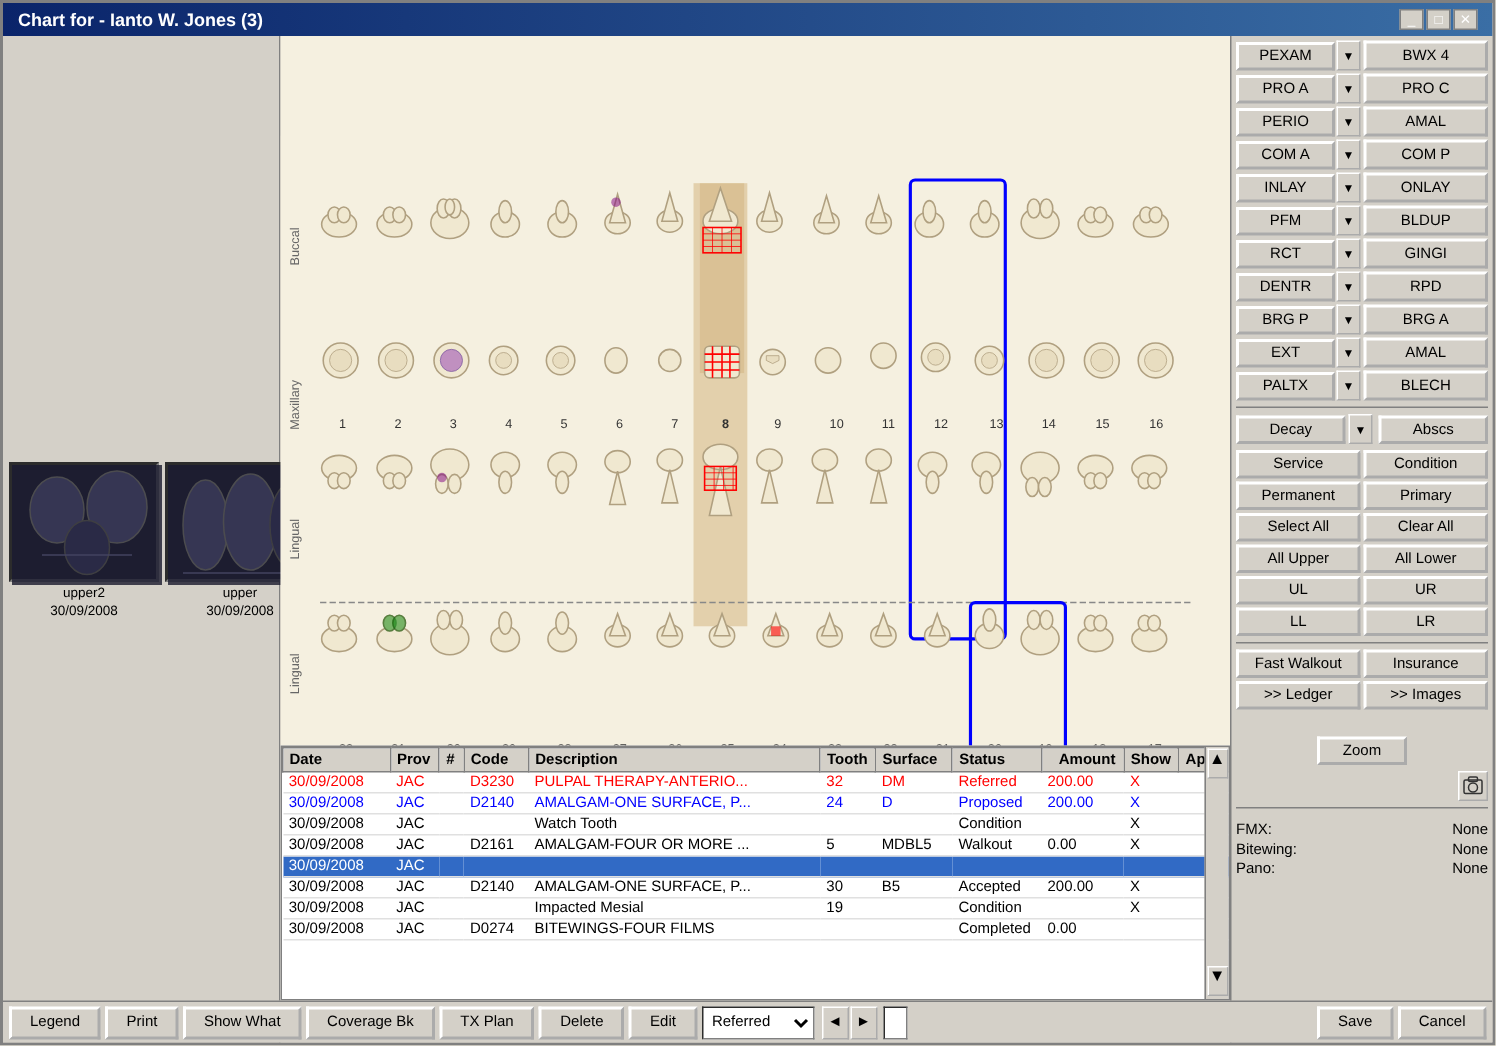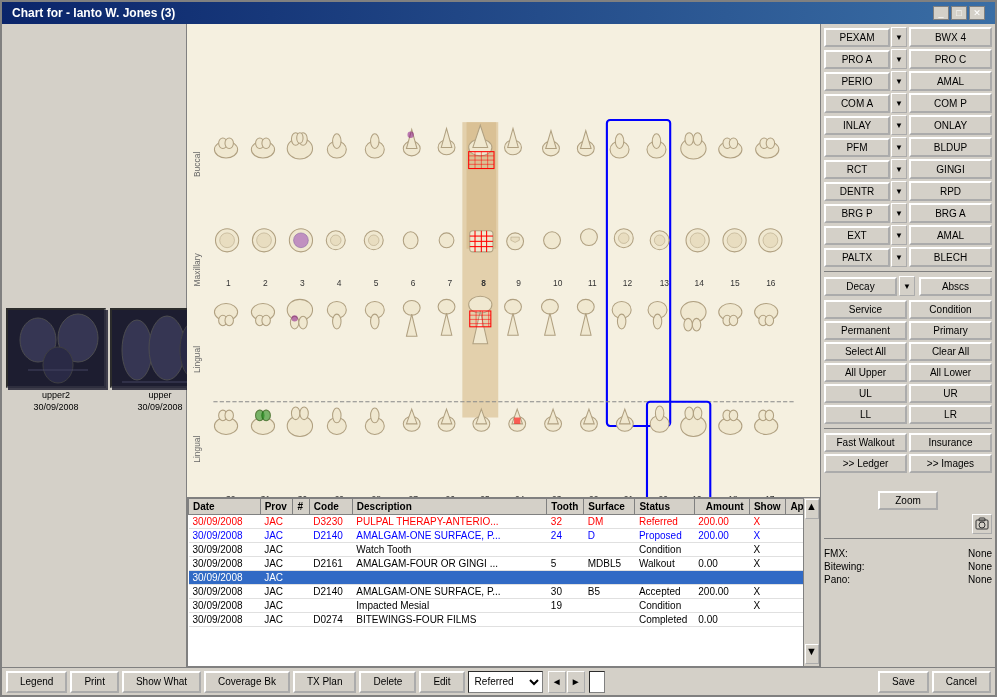--- a/index.html
+++ b/index.html
@@ -975,21 +975,21 @@
               <td>Condition</td>
               <td></td>
               <td>X</td>
               <td></td>
             </tr>
             <tr>
               <td>30/09/2008</td>
               <td>JAC</td>
               <td></td>
               <td>D2161</td>
-              <td>AMALGAM-FOUR OR GINGI ...</td>
+              <td>AMALGAM-FOUR OR MORE ...</td>
               <td>5</td>
               <td>MDBL5</td>
               <td>Walkout</td>
               <td>0.00</td>
               <td>X</td>
               <td></td>
             </tr>
             <tr class="row-selected">
               <td>30/09/2008</td>
               <td>JAC</td>

